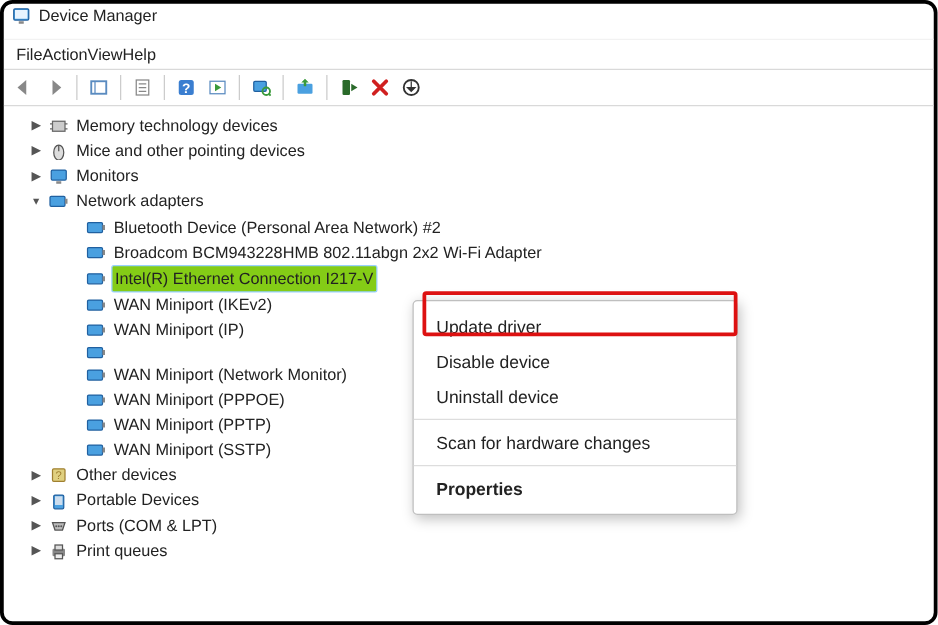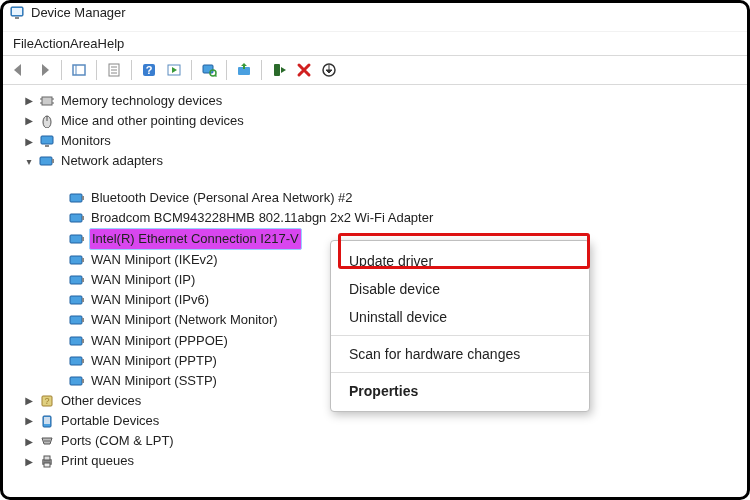--- a/index.html
+++ b/index.html
@@ -10,22 +10,22 @@
     .menubar { display: flex; padding: 4px 10px 4px 10px; border-top: 1px solid #f2f2f2; }
     .menubar span { cursor: default; }
     .toolbar { display: flex; align-items: center; gap: 1px; padding: 1px 4px; border-top: 1px solid #d9d9d9; border-bottom: 1px solid #d9d9d9; height: 30px; }
     .toolbar-sep { width: 1px; height: 20px; background: #ccc; margin: 0 4px; }
     .tool-btn { width: 24px; height: 24px; display: flex; align-items: center; justify-content: center; border: 1px solid transparent; }
     .tree { padding: 6px 0 0 18px; line-height: 1.55; position: relative; }
     .row { display: flex; align-items: center; gap: 4px; white-space: nowrap; padding: 0 2px; }
     .row .caret { width: 12px; text-align: center; color: #555; font-size: 10px; }
     .row .caret.spacer { visibility: hidden; }
     .label { padding: 0 2px; }
-    .selected .label { background: #d946ef; border: 1px solid #99d1ff; border-radius: 2px; padding: 0 2px; }
-    .children { padding-left: 22px; margin-top: 16px; }
+    .selected .label { background: #84cc16; border: 1px solid #99d1ff; border-radius: 2px; padding: 0 2px; }
+    .children { padding-left: 22px; }
     .children .row .caret { margin-left: 8px; }
     .icon { width: 16px; height: 14px; display: inline-flex; align-items: center; justify-content: center; flex: 0 0 16px; }
     .context-menu { position: absolute; top: 240px; left: 330px; width: 260px; background: #fff; border: 1px solid #bfbfbf; box-shadow: 2px 3px 10px rgba(0,0,0,0.25); border-radius: 4px; padding: 6px 0; z-index: 10; }
     .context-menu .item { padding: 6px 18px; font-size: 14px; cursor: default; }
     .context-menu hr { border: none; border-top: 1px solid #ddd; margin: 4px 0; }
     .highlight-frame { position: absolute; top: 233px; left: 338px; width: 252px; height: 36px; border: 3px solid #d11; border-radius: 3px; z-index: 11; pointer-events: none; }
     .bold { font-weight: 600; }
   </style>
 </head>
 <body>
@@ -37,21 +37,21 @@
         <rect x="3" y="3" width="10" height="7" fill="#e8f4ff"></rect>
         <rect x="6" y="12" width="4" height="2" fill="#888"></rect>
       </svg>
   </span>
   <span class="title-text">Device Manager</span>
 </div>
 
 <div class="menubar">
   <span>File</span>
   <span>Action</span>
-  <span>Area</span>
+  <span>View</span>
   <span>Help</span>
 </div>
 
 <div class="toolbar">
   <div class="tool-btn">
       <svg width="16" height="16" viewBox="0 0 16 16">
         <path d="M10 2 L3 8 L10 14 Z" fill="#888"></path>
       </svg>
     </div>
   <div class="tool-btn">
@@ -224,21 +224,20 @@
         <span class="label">WAN Miniport (IP)</span>
       </div>
     <div class="row">
         <span class="caret spacer">▶</span>
         <span class="icon">
           <svg viewBox="0 0 16 14">
             <rect x="1" y="3" width="12" height="8" rx="1" fill="#4aa0e0" stroke="#2060a0"></rect>
             <rect x="13" y="5" width="2" height="4" fill="#888"></rect>
           </svg>
         </span>
-        <span class="label">WAN Miniport (IPv6)</span>
       </div>
     <div class="row">
         <span class="caret spacer">▶</span>
         <span class="icon">
           <svg viewBox="0 0 16 14">
             <rect x="1" y="3" width="12" height="8" rx="1" fill="#4aa0e0" stroke="#2060a0"></rect>
             <rect x="13" y="5" width="2" height="4" fill="#888"></rect>
           </svg>
         </span>
         <span class="label">WAN Miniport (Network Monitor)</span>

